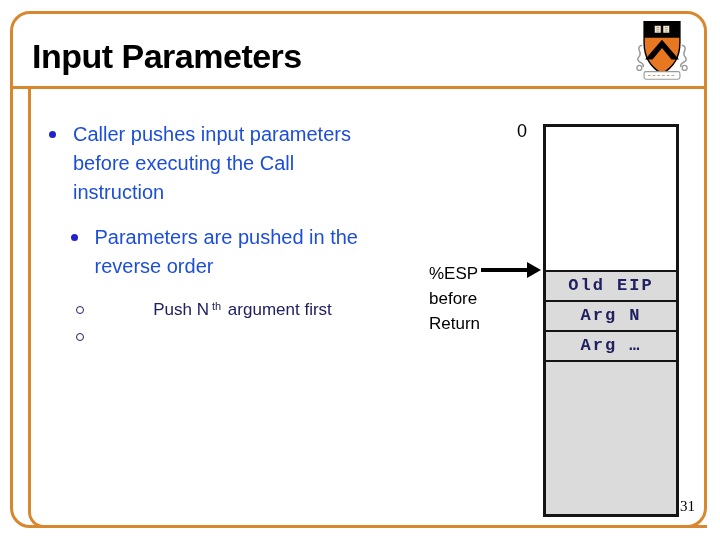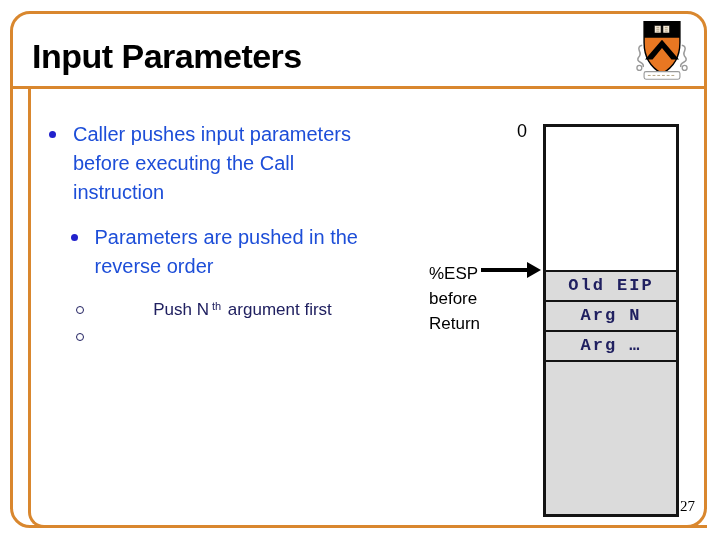--- a/index.html
+++ b/index.html
@@ -178,15 +178,15 @@
     <div class="stack-row">Old EIP</div>
     <div class="stack-row">Arg N</div>
     <div class="stack-row">Arg …</div>
     <div class="stack-filler"></div>
   </div>
 
   <div class="esp-label">%ESP before Return</div>
   <div class="esp-arrow-line"></div>
   <div class="esp-arrow-head"></div>
 
-  <div class="page-number">27</div>
+  <div class="page-number">31</div>
 
 </div>
 
 </body></html>

